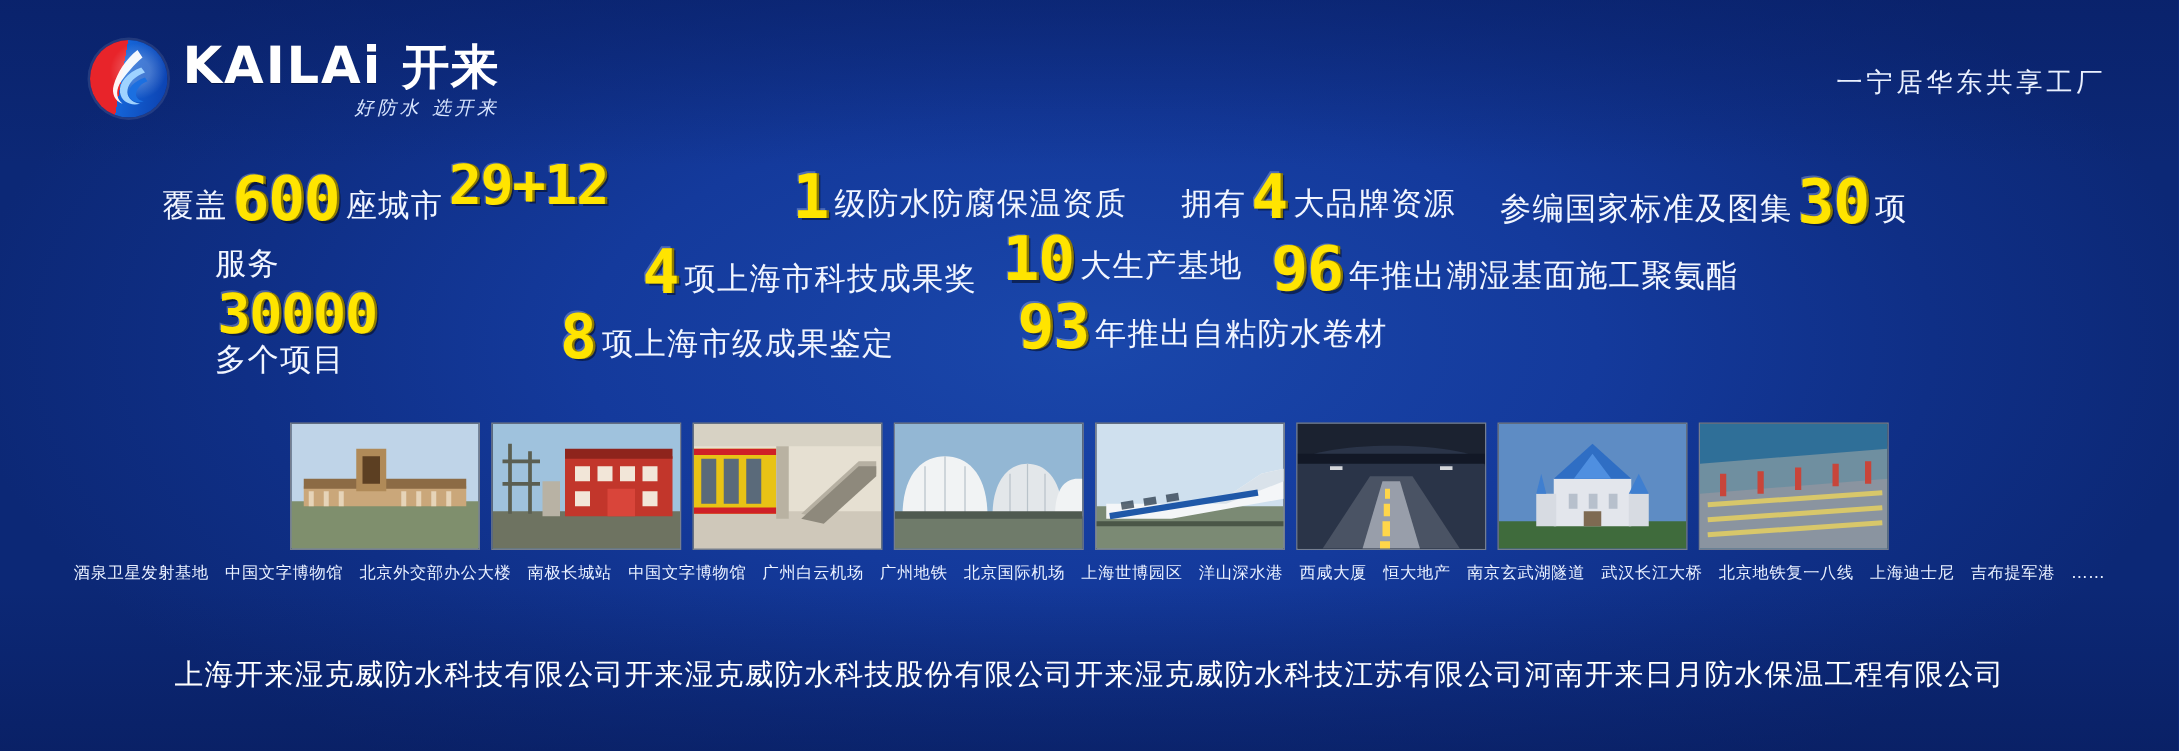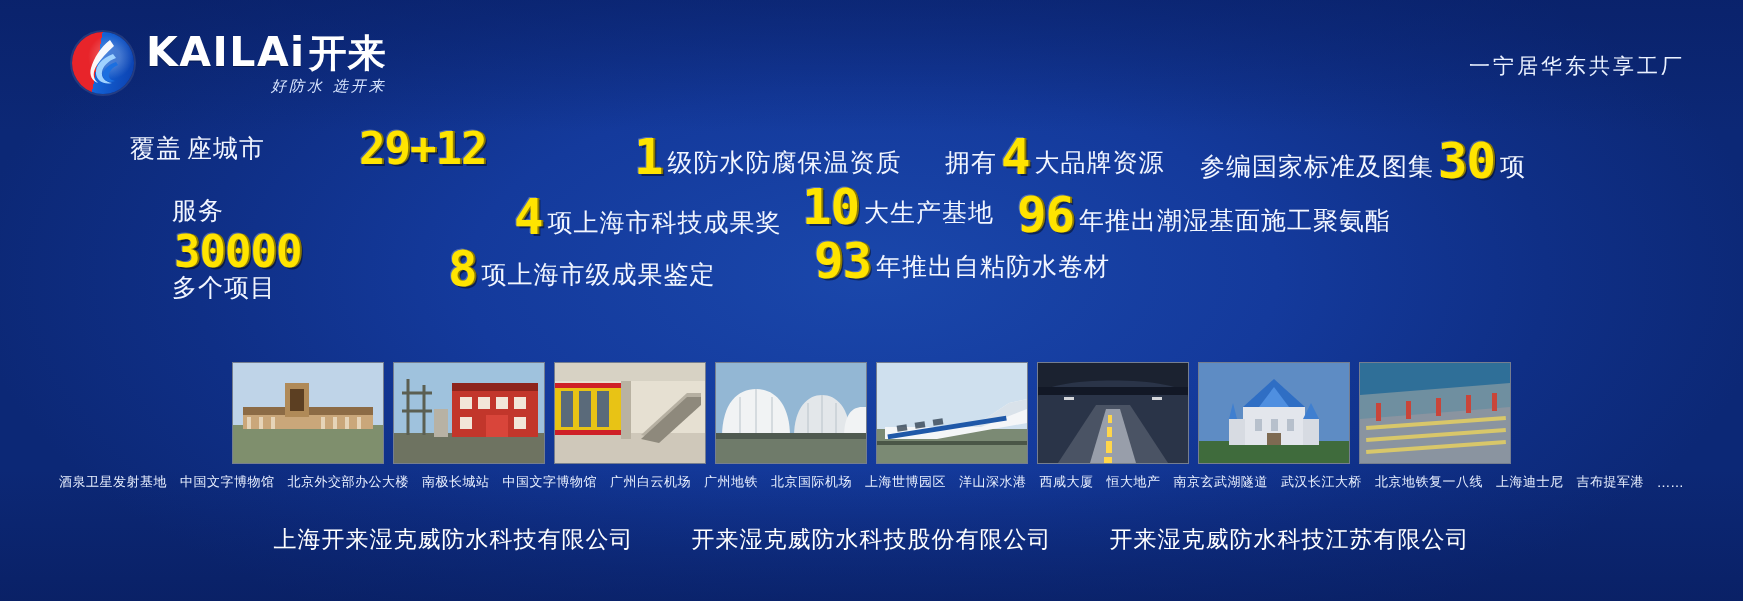--- a/index.html
+++ b/index.html
@@ -37,21 +37,21 @@
     position:absolute;left:8px;top:6px;width:46px;height:50px;
   }
   .logo-text{margin-left:12px;line-height:1;}
   .logo-word{display:flex;align-items:baseline;}
   .logo-kailai{
     font-family:"DejaVu Sans","Liberation Sans",sans-serif;
     font-weight:bold;font-size:41px;letter-spacing:1.5px;color:#ffffff;
     text-shadow:0 1px 0 rgba(0,0,0,.35);
   }
   .logo-cn{
-    font-size:38px;font-weight:bold;color:#ffffff;margin-left:3px;letter-spacing:1px;
+    font-size:38px;font-weight:bold;color:#ffffff;margin-left:16px;letter-spacing:1px;
   }
   .logo-slogan{
     margin-top:6px;text-align:right;color:#d9e6ff;font-size:15px;letter-spacing:3px;
     font-style:italic;
   }
   .factory-tag{
     position:absolute;right:58px;top:52px;
     color:#eaf1ff;font-size:21px;letter-spacing:3px;white-space:nowrap;
   }
 
@@ -74,37 +74,37 @@
       -1px -1px 0 rgba(255,255,255,.25);
     padding:0 2px;
     position:relative;top:3px;
   }
   .num.sm{font-size:44px;}
   .pre,.post{position:relative;top:0;}
   .pre{margin-right:2px;margin-left:20px;}
   .post{margin-left:3px;}
 
   
-  .gallery{position:absolute;left:0;top:338px;width:100%;margin-top:24px;}
+  .gallery{position:absolute;left:0;top:338px;width:100%;}
   .thumbs{display:flex;justify-content:center;gap:9px;}
   .thumb{
     width:150px;height:100px;border:1px solid rgba(255,255,255,.35);
     position:relative;overflow:hidden;flex:0 0 auto;background:#2b3a55;
   }
   .thumb svg{display:block;width:100%;height:100%;}
   .captions{
     margin-top:9px;display:flex;justify-content:center;align-items:center;
     gap:13px;color:#e9f0ff;font-size:13px;letter-spacing:.5px;white-space:nowrap;
   }
   .captions span{flex:0 0 auto;}
 
   
   .footer{
     position:absolute;left:0;bottom:46px;width:100%;
-    display:flex;justify-content:center;gap:58px;
+    display:flex;justify-content:center;
     color:#ffffff;font-size:23px;letter-spacing:1px;white-space:nowrap;
   }
 </style>
 </head>
 <body>
 
 <div class="banner">
 
   <div class="header">
 
@@ -124,20 +124,21 @@
         <div class="logo-slogan">好防水 选开来</div>
       </div>
     </div>
 
     <div class="factory-tag">一宁居华东共享工厂</div>
   </div>
 
   <div class="stats">
       <div class="stat" style="left: 110px; top: 28px;">
         <span class="pre">覆盖</span>
+        <span class="num">600</span>
         <span class="post">座城市</span>
       </div>
       <div class="stat" style="left: 357px; top: 20px;">
         <span class="num sm">29+12</span>
       </div>
       <div class="stat" style="left: 632px; top: 26px;">
         <span class="num">1</span>
         <span class="post">级防水防腐保温资质</span>
       </div>
       <div class="stat" style="left: 925px; top: 26px;">
@@ -347,15 +348,16 @@
         <span>上海迪士尼</span>
         <span>吉布提军港</span>
         <span>……</span>
       </div>
   </div>
 
   <div class="footer">
       <span>上海开来湿克威防水科技有限公司</span>
       <span>开来湿克威防水科技股份有限公司</span>
       <span>开来湿克威防水科技江苏有限公司</span>
+      <span>河南开来日月防水保温工程有限公司</span>
     </div>
 
 </div>
 
 </body></html>

